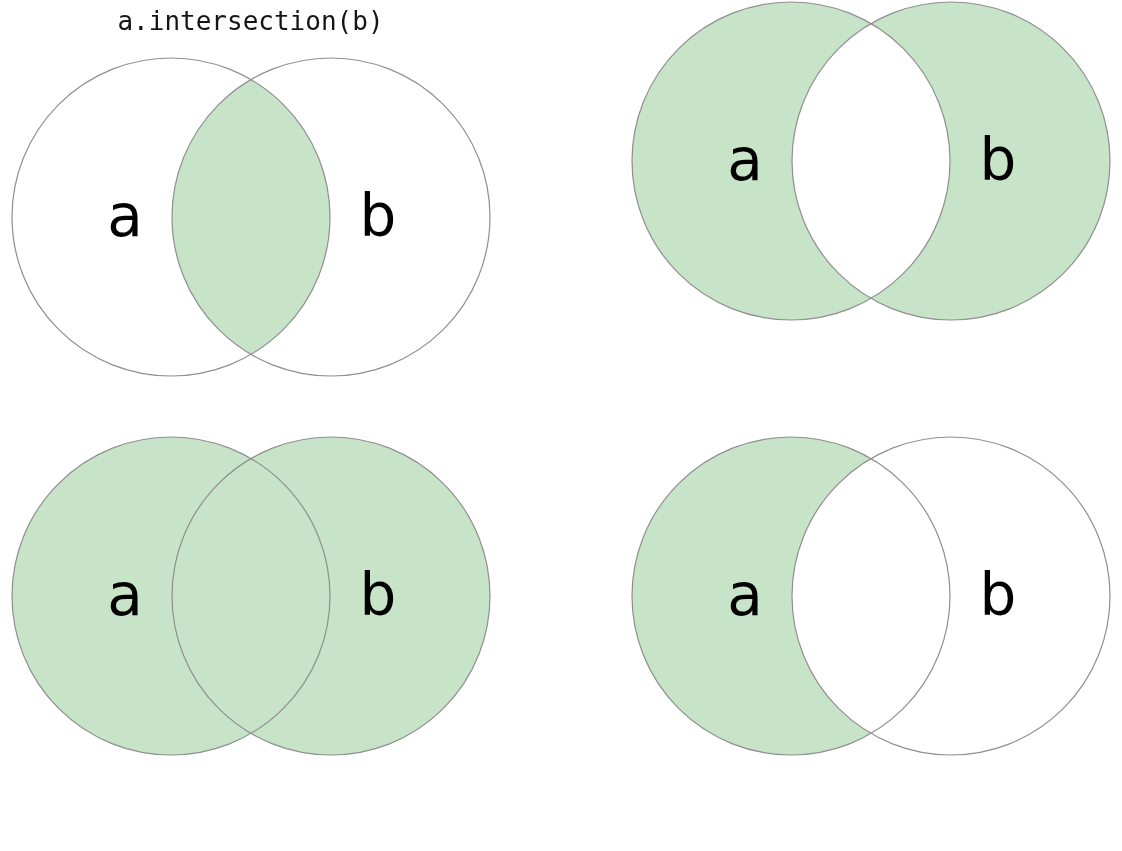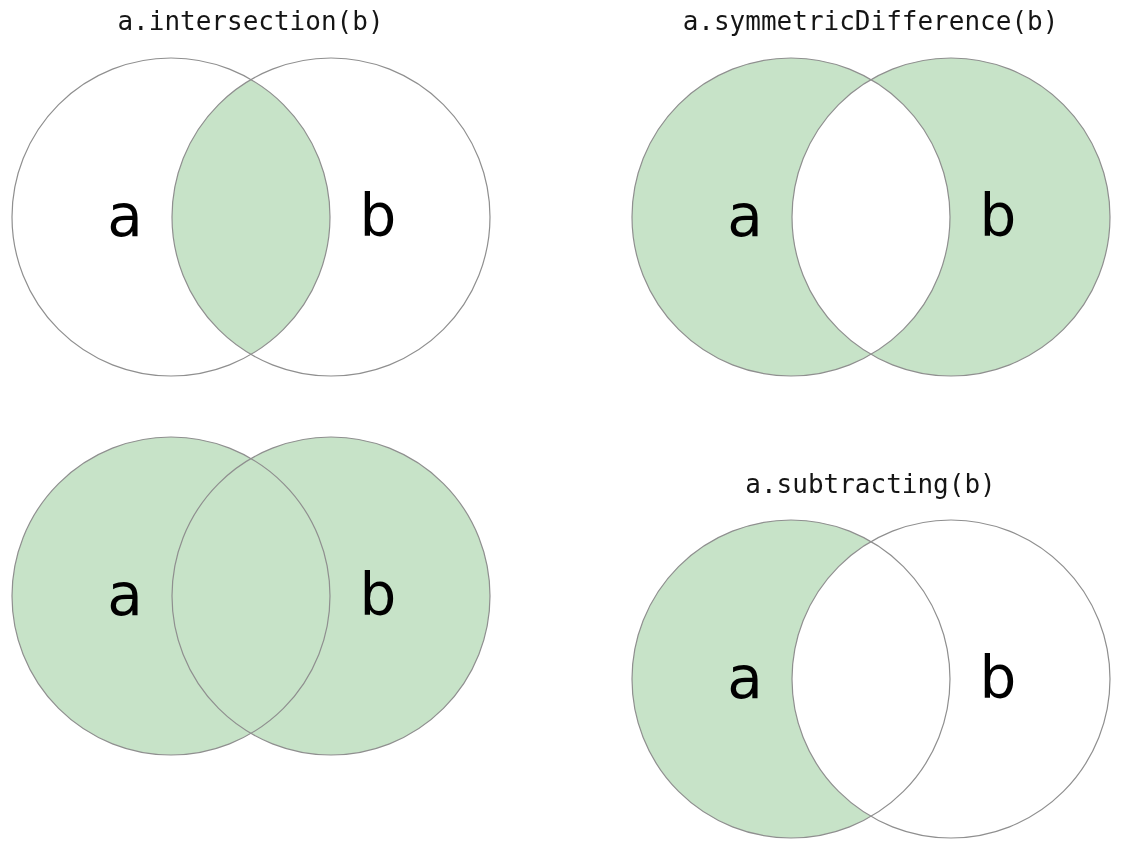--- a/index.html
+++ b/index.html
@@ -70,21 +70,20 @@
       <circle cx="341" cy="161" r="159" fill="#ffffff"></circle>
       <circle cx="181" cy="161" r="159" clip-path="url(#clipB0)" fill="#c7e3c8"></circle>
       <circle class="outline" cx="181" cy="161" r="159"></circle>
       <circle class="outline" cx="341" cy="161" r="159"></circle>
       <text class="setlabel" x="135" y="160">a</text>
       <text class="setlabel" x="388" y="160">b</text>
     </svg>
   </section>
 
   <section class="panel col-right row-top">
-    <h2 class="panel-title">a.symmetricDifference(b)</h2>
     <svg class="venn" width="522" height="322" viewBox="0 0 522 322">
       <defs>
         <clipPath id="clipB1">
             <circle cx="341" cy="161" r="159"></circle>
           </clipPath>
       </defs>
       <circle cx="181" cy="161" r="159" fill="#c7e3c8"></circle>
       <circle cx="341" cy="161" r="159" fill="#c7e3c8"></circle>
       <circle cx="181" cy="161" r="159" clip-path="url(#clipB1)" fill="#ffffff"></circle>
       <circle class="outline" cx="181" cy="161" r="159"></circle>
@@ -105,21 +104,20 @@
       <circle cx="341" cy="161" r="159" fill="#c7e3c8"></circle>
       <circle cx="181" cy="161" r="159" clip-path="url(#clipB2)" fill="#c7e3c8"></circle>
       <circle class="outline" cx="181" cy="161" r="159"></circle>
       <circle class="outline" cx="341" cy="161" r="159"></circle>
       <text class="setlabel" x="135" y="160">a</text>
       <text class="setlabel" x="388" y="160">b</text>
     </svg>
   </section>
 
   <section class="panel col-right row-bottom">
-    <h2 class="panel-title">a.subtracting(b)</h2>
     <svg class="venn" width="522" height="322" viewBox="0 0 522 322">
       <defs>
         <clipPath id="clipB3">
             <circle cx="341" cy="161" r="159"></circle>
           </clipPath>
       </defs>
       <circle cx="181" cy="161" r="159" fill="#c7e3c8"></circle>
       <circle cx="341" cy="161" r="159" fill="#ffffff"></circle>
       <circle cx="181" cy="161" r="159" clip-path="url(#clipB3)" fill="#ffffff"></circle>
       <circle class="outline" cx="181" cy="161" r="159"></circle>

